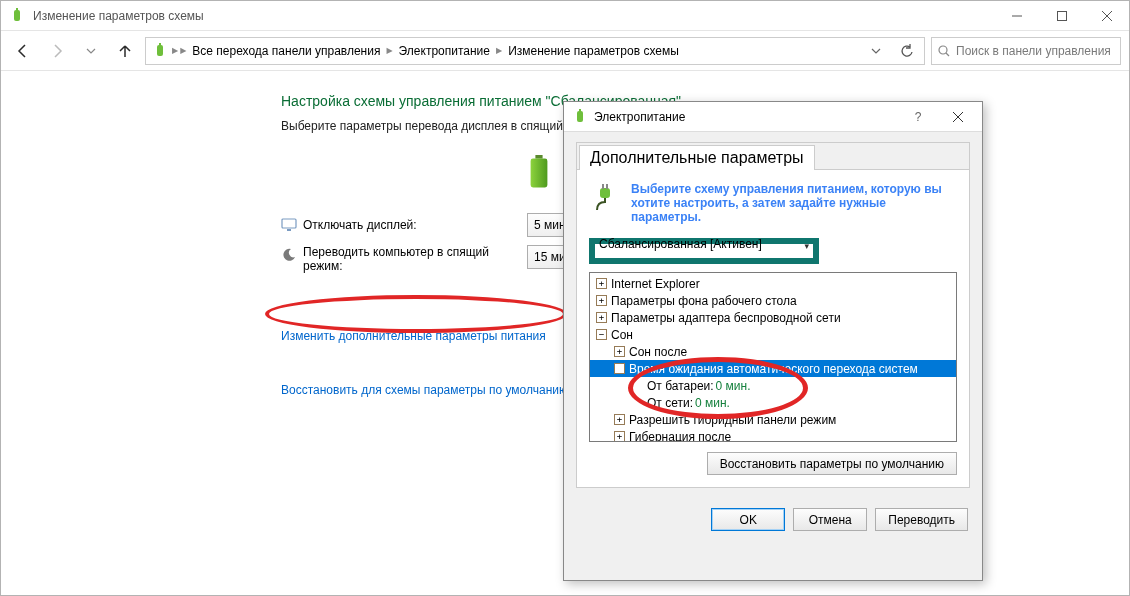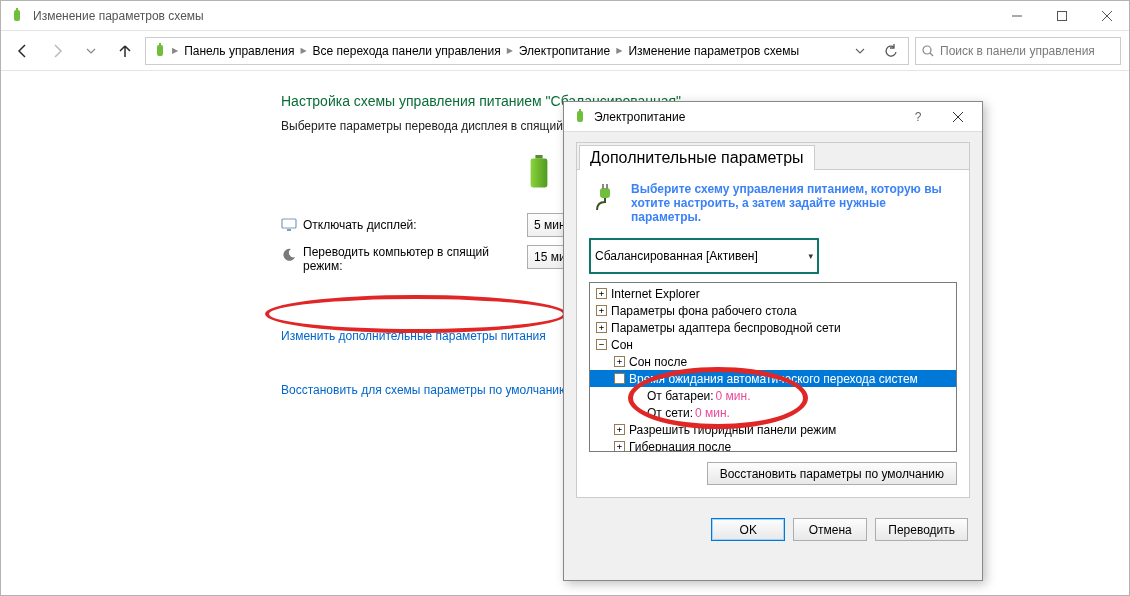--- a/index.html
+++ b/index.html
@@ -15,21 +15,21 @@
 
   
   .navrow { height: 40px; border-bottom: 1px solid #e5e5e5; display: flex; align-items: center; padding: 0 8px; gap: 6px; }
   .navbtn { width: 28px; height: 28px; display: flex; align-items: center; justify-content: center; color: #666; border-radius: 2px; }
   .navbtn.enabled { color: #2b2b2b; }
   .addr { flex: 1; height: 28px; border: 1px solid #ccc; display: flex; align-items: center; padding: 0 4px; gap: 2px; background: #fff; }
   .addr .crumb { padding: 0 4px; height: 26px; display: flex; align-items: center; white-space: nowrap; }
   .addr .chev { color: #888; font-size: 8px; }
   .addr .filler { flex: 1; }
   .addr-btn { width: 28px; height: 26px; display: flex; align-items:center; justify-content:center; color:#666; }
-  .searchbox { width: 206px; height: 28px; border: 1px solid #ccc; display: flex; align-items: center; padding: 0 6px; color: #7a7a7a; gap:6px; }
+  .searchbox { width: 190px; height: 28px; border: 1px solid #ccc; display: flex; align-items: center; padding: 0 6px; color: #7a7a7a; gap:6px; }
 
   
   .content { padding: 22px 0 0 280px; }
   .plan-title { color: #0a6d35; font-size: 14px; margin-bottom: 10px; }
   .subtext { font-size: 12px; color: #222; margin-bottom: 22px; }
   .icon-row { display: flex; align-items: center; margin-bottom: 30px; margin-left: 246px; }
   .settings-row { display: flex; align-items: center; margin-bottom: 8px; }
   .settings-row .label-cell { width: 246px; display:flex; align-items:center; gap:6px; }
   .dropdown { height: 24px; width: 88px; border: 1px solid #adadad; background: linear-gradient(#fdfdfd,#efefef); display:flex; align-items:center; justify-content:space-between; padding:0 6px; font-size:12px; }
   .dropdown .chev { font-size: 8px; color:#555; }
@@ -41,26 +41,26 @@
   .dlg-titlebar { height: 30px; background: #fff; border-bottom: 1px solid #ddd; display:flex; align-items:center; padding:0 4px 0 8px; }
   .dlg-titlebar .dlg-icon { width:16px; height:16px; margin-right:6px; }
   .dlg-titlebar .dlg-title { flex:1; font-size:12px; }
   .dlg-body { padding: 10px 12px; }
   .tabctrl { border: 1px solid #ccc; background: #fff; }
   .tabctrl .tabstrip { display:flex; border-bottom: 1px solid #ccc; background:#f0f0f0; }
   .tabctrl .tab { padding: 3px 10px; font-size:16px; border:1px solid #ccc; border-bottom:none; background:#fff; margin: 2px 0 -1px 2px; }
   .tabctrl .tabinner { padding: 12px; }
   .intro { display:flex; gap:10px; font-size: 12px; color:#3b82f6; margin-bottom: 14px; font-weight: bold; }
   .intro .plug { width:32px; height:32px; flex-shrink:0; }
-  .plan-dd { height:22px; width:230px; border:2px solid #0f766e; background:#fff; display:flex; align-items:center; justify-content:space-between; font-size:12px; padding:16px 4px; margin-bottom:8px; }
+  .plan-dd { height:22px; width:230px; border:6px solid #0f766e; background:#fff; display:flex; align-items:flex-end; justify-content:space-between; font-size:12px; padding:7px 4px; margin-bottom:8px; }
   .tree-wrap { border:1px solid #7a7a7a; height: 170px; overflow:auto; background:#fff; font-size:12px; padding:2px 0; position:relative; }
   .tree-row { display:flex; align-items:center; height:17px; padding-right:4px; white-space:nowrap; }
   .tree-row .exp { width:11px; height:11px; border:1px solid #967b57; margin-right:4px; font-size:9px; line-height:9px; text-align:center; font-family: monospace; background:#fff; }
   .tree-row.sel { background:#0078d7; color:#fff; }
-  .tree-row .val { color:#ec4899; margin-left:2px; }
+  .tree-row .val { color:#15803d; margin-left:2px; }
   .lvl1 { padding-left: 6px; }
   .lvl2 { padding-left: 24px; }
   .lvl3 { padding-left: 42px; }
   .restore-row { margin-top:10px; display:flex; justify-content:flex-end; }
   .btn { height:23px; border:1px solid #adadad; background:linear-gradient(#fdfdfd,#e8e8e8); font-size:12px; display:flex; align-items:center; justify-content:center; padding:0 12px; min-width:74px; }
   .btn.default { border:1px solid #0078d7; box-shadow: inset 0 0 0 1px #a4d1f5; }
   .dlg-buttons { display:flex; gap:8px; justify-content:flex-end; padding:10px 14px; }
 
   .battery-icon svg, .plug-icon svg, .app-icon svg, .dlg-icon svg { width:100%; height:100%; }
 
@@ -121,21 +121,20 @@
         </svg>
     </div>
     <div class="addr">
       <span class="app-icon" style="width:16px;height:16px;margin:0 2px;">
         <svg viewBox="0 0 16 16">
             <rect x="5" y="2" width="6" height="11" rx="2" fill="#6fbf3b"></rect>
             <rect x="7" y="0" width="2" height="2" fill="#6fbf3b"></rect>
           </svg>
       </span>
       <span class="chev">▶</span>
-      <span class="crumb">Панель управления</span>
       <span class="chev">▶</span>
       <span class="crumb">Все перехода панели управления</span>
       <span class="chev">▶</span>
       <span class="crumb">Электропитание</span>
       <span class="chev">▶</span>
       <span class="crumb">Изменение параметров схемы</span>
       <span class="filler"></span>
       <span class="addr-btn">
           <svg width="10" height="10">
             <path d="M1 3 L5 7 L9 3" fill="none" stroke="#666" stroke-width="1.2"></path>

